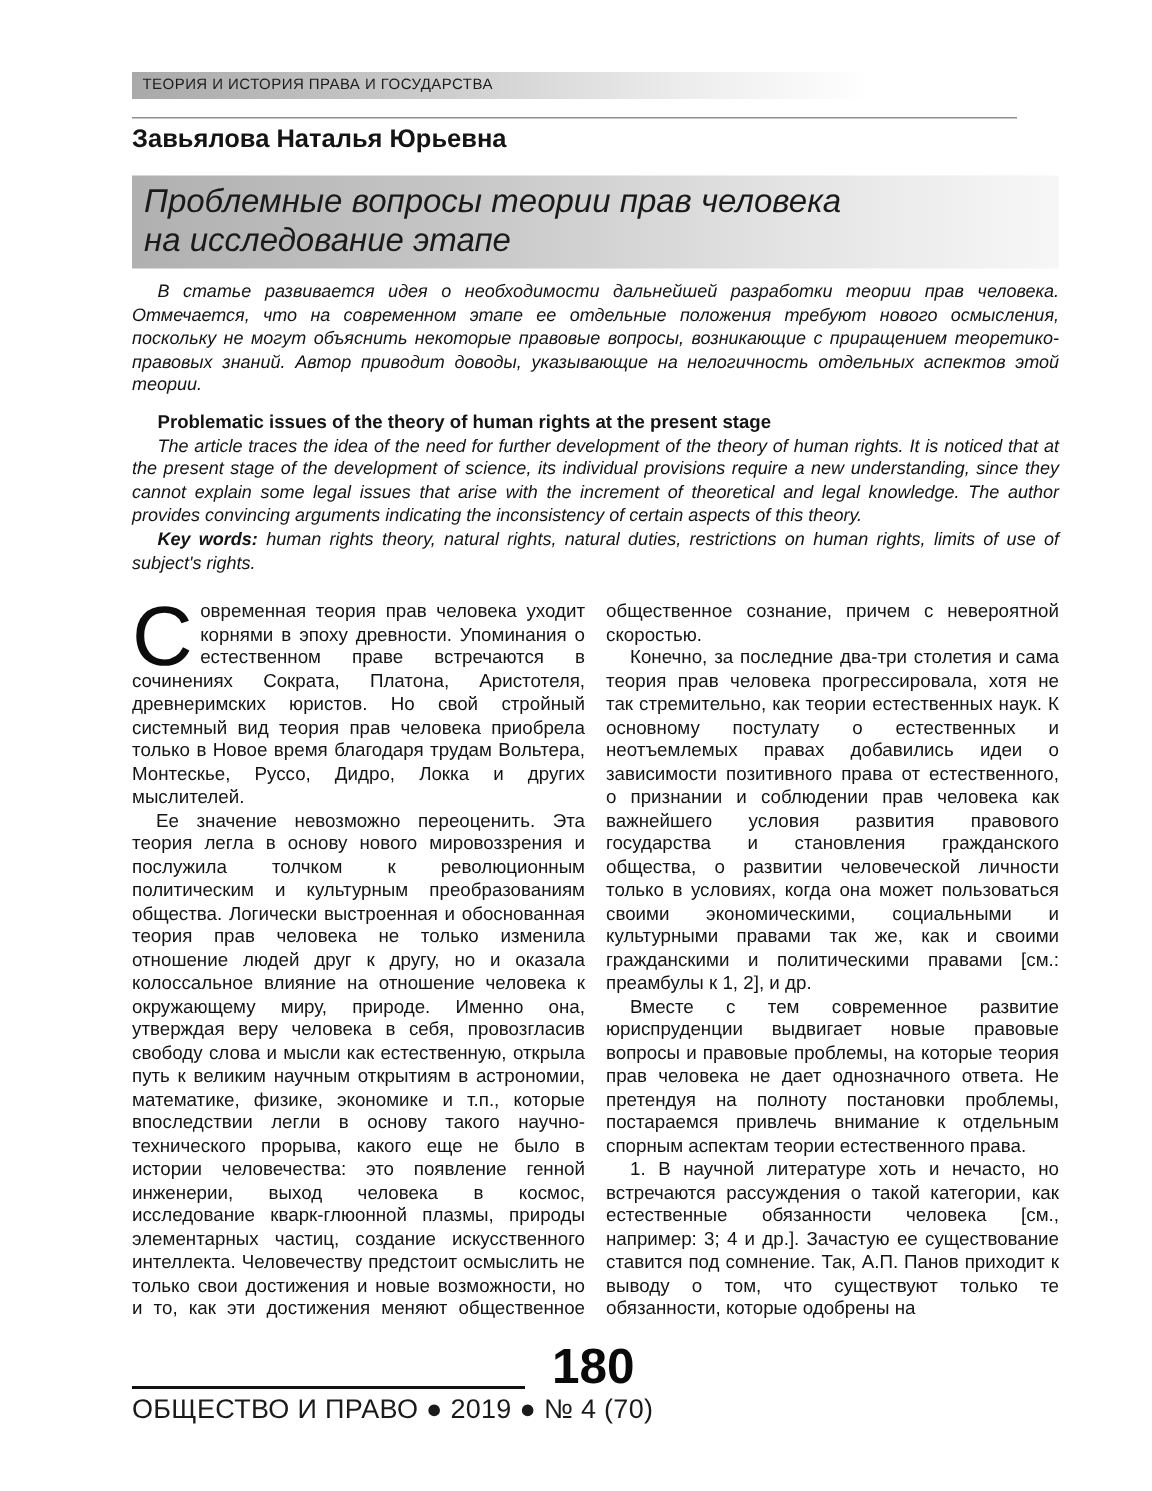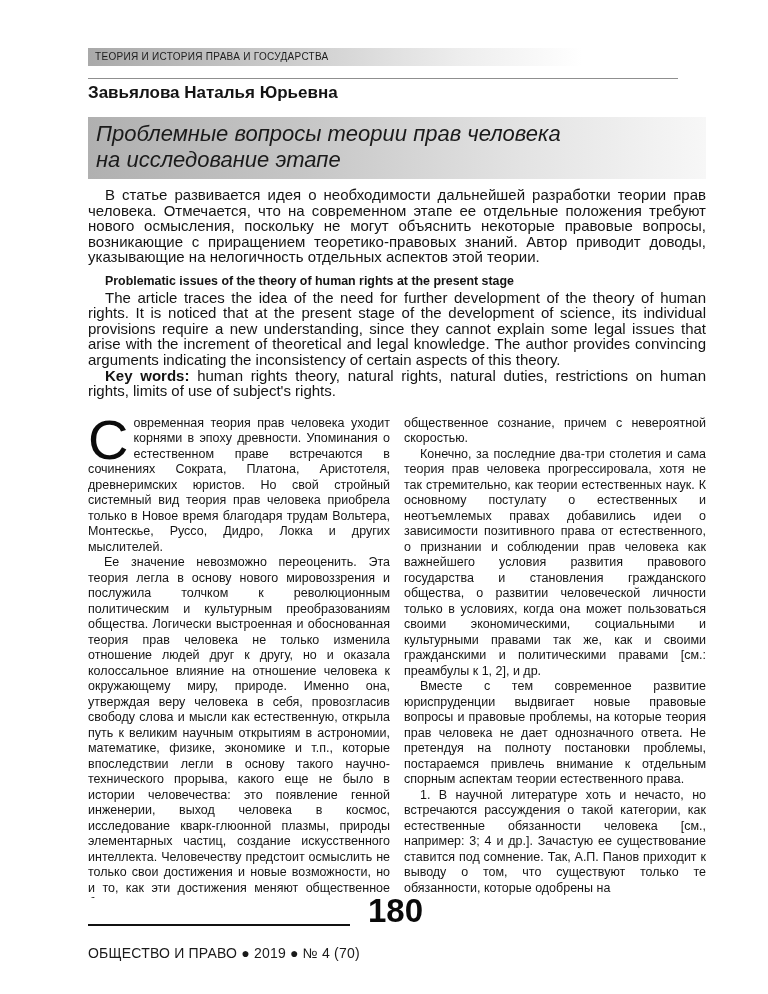--- a/index.html
+++ b/index.html
@@ -38,24 +38,25 @@
     background: linear-gradient(90deg, #b0b0b0 0%, #c6c6c6 35%, #e3e3e3 70%, #f7f7f7 100%);
     padding: 4px 10px 6px 8px;
     font-style: italic;
     font-size: 22px;
     line-height: 26px;
     color: #1a1a1a;
   }
   .title-line { display: block; }
   p { margin: 0; }
   .abstract {
-    font-size: 15px;
+    font-size: 12px;
     line-height: 15.6px;
     text-align: justify;
     text-indent: 17px;
+    font-style: italic;
   }
   .abstract.first { margin-top: 8px; }
   .en-heading {
     margin-top: 9px;
     font-weight: bold;
     font-size: 12.4px;
     line-height: 15.6px;
     text-indent: 17px;
   }
   .columns {
@@ -87,25 +88,24 @@
     display: flex;
     align-items: flex-start;
   }
   .footer-left {
     width: 262px;
     margin-top: 31px;
     border-top: 2px solid #111111;
     padding-top: 3px;
   }
   .footer-journal {
-    font-size: 14px;
+    font-size: 18px;
     color: #1a1a1a;
     letter-spacing: 0.2px;
     white-space: nowrap;
-    margin-top: 16px;
   }
   .page-num {
     font-size: 33px;
     font-weight: bold;
     line-height: 36px;
     margin-left: 18px;
     color: #0a0a0a;
   }
 </style>
 </head>

